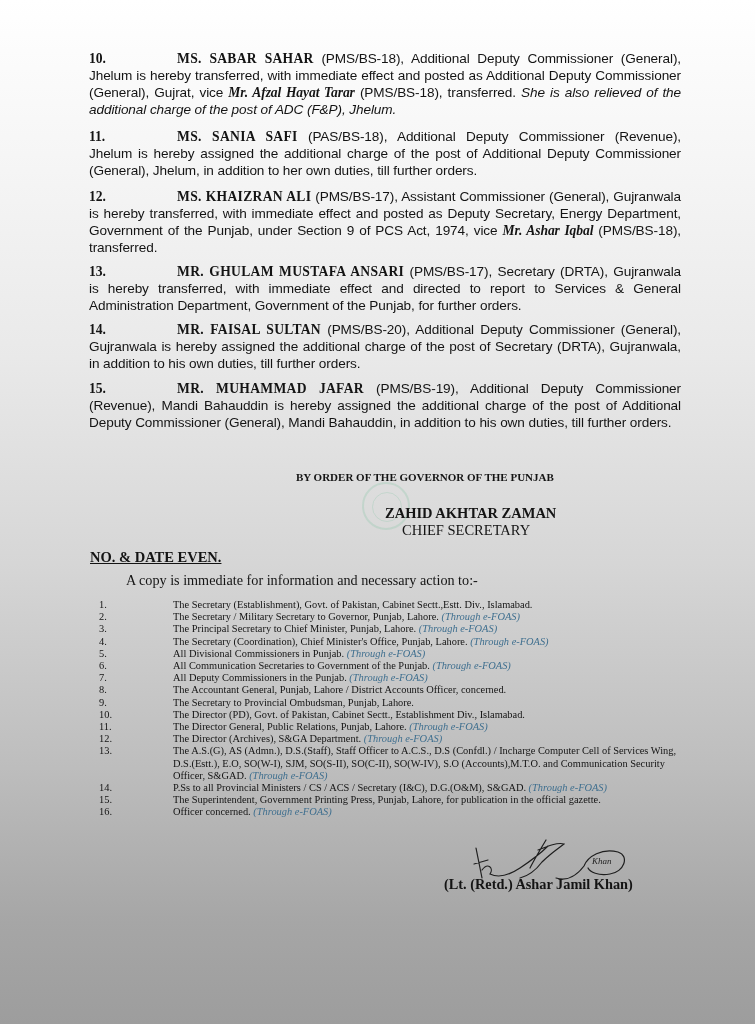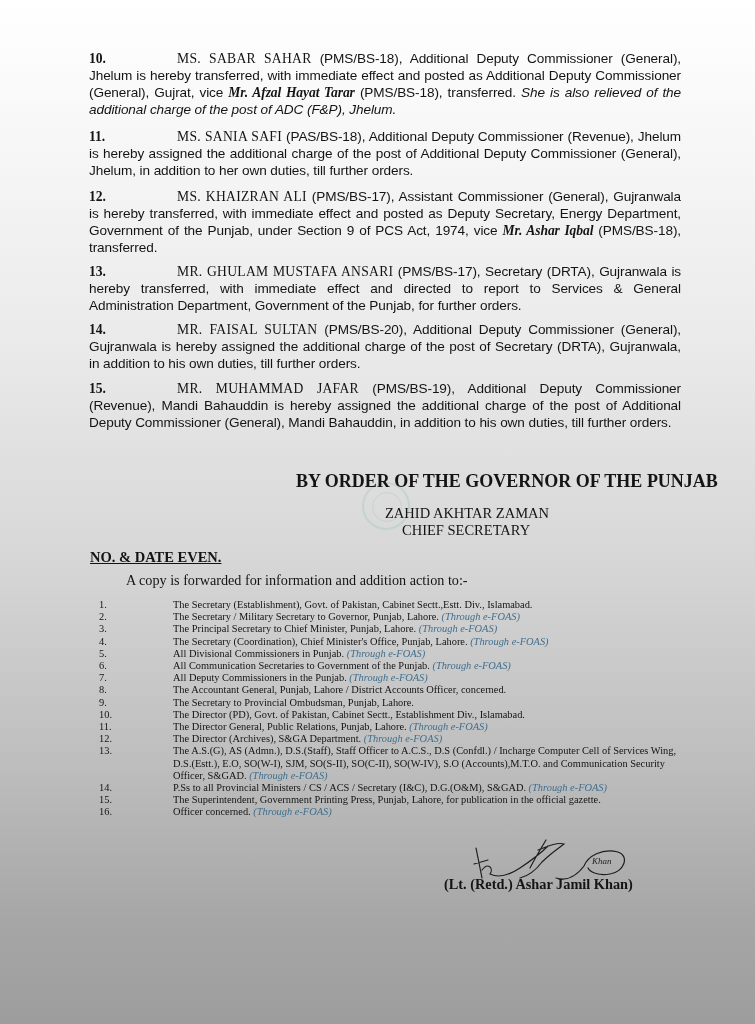--- a/index.html
+++ b/index.html
@@ -8,27 +8,27 @@
     background: linear-gradient(180deg, #ffffff 0%, #f6f6f6 15%, #e9e9e9 35%, #d6d6d6 55%, #bdbdbd 75%, #a6a6a6 90%, #9d9d9d 100%);
     color: #141414;
   }
   .page { position: absolute; left: 0; top: 0; width: 755px; height: 1024px; }
   .para {
     position: absolute; left: 89px; width: 592px;
     font-family: "Liberation Sans", sans-serif; font-size: 13.6px; line-height: 17px;
     text-align: justify; text-align-last: left; letter-spacing: -0.1px;
   }
   .para .num { font-family: "Liberation Serif", serif; font-weight: bold; display: inline-block; width: 88px; }
-  .para .name { font-family: "Liberation Serif", serif; font-weight: normal; letter-spacing: 0.3px; }
+  .para .name { font-family: "Liberation Serif", serif; font-weight: bold; letter-spacing: 0.3px; }
   .para .ref { font-family: "Liberation Serif", serif; font-weight: bold; font-style: italic; }
   .para .it { font-style: italic; }
 
   .serif { font-family: "Liberation Serif", serif; }
-  .order { position: absolute; left: 296px; top: 471px; font-size: 18px; font-weight: bold; }
-  .cs-name { position: absolute; left: 385px; top: 505px; font-size: 14.5px; font-weight: normal; }
+  .order { position: absolute; left: 296px; top: 471px; font-size: 11px; font-weight: bold; }
+  .cs-name { position: absolute; left: 385px; top: 505px; font-size: 14.5px; font-weight: bold; }
   .cs-title { position: absolute; left: 402px; top: 522px; font-size: 14.5px; font-weight: normal; }
   .nodate { position: absolute; left: 90px; top: 549px; font-size: 14.5px; font-weight: bold; text-decoration: underline; }
   .copy { position: absolute; left: 126px; top: 572px; font-size: 14.2px; }
 
   .seal { position: absolute; left: 362px; top: 482px; width: 44px; height: 44px; border-radius: 50%;
           border: 2px solid rgba(150, 200, 175, 0.35); }
   .seal-inner { position: absolute; left: 8px; top: 8px; width: 28px; height: 28px; border-radius: 50%;
           border: 1px solid rgba(150, 200, 175, 0.35); }
 
   .dist { position: absolute; left: 99px; top: 599px; width: 590px; font-family: "Liberation Serif", serif;
@@ -73,21 +73,21 @@
 
   <div class="seal">
       <div class="seal-inner"></div>
     </div>
 
   <div class="order serif">BY ORDER OF THE GOVERNOR OF THE PUNJAB</div>
   <div class="cs-name serif">ZAHID AKHTAR ZAMAN</div>
   <div class="cs-title serif">CHIEF SECRETARY</div>
 
   <div class="nodate serif">NO. &amp; DATE EVEN.</div>
-  <div class="copy serif">A copy is forwarded for information and addition action to:-</div>
+  <div class="copy serif">A copy is immediate for information and necessary action to:-</div>
 
   <div class="dist">
     <div class="row">
         <span class="n">1.</span>
         <span class="t"><span>The Secretary (Establishment), Govt. of Pakistan, Cabinet Sectt.,Estt. Div., Islamabad.</span><span class="via"></span></span>
       </div>
     <div class="row">
         <span class="n">2.</span>
         <span class="t"><span>The Secretary / Military Secretary to Governor, Punjab, Lahore. </span><span class="via">(Through e-FOAS)</span></span>
       </div>

